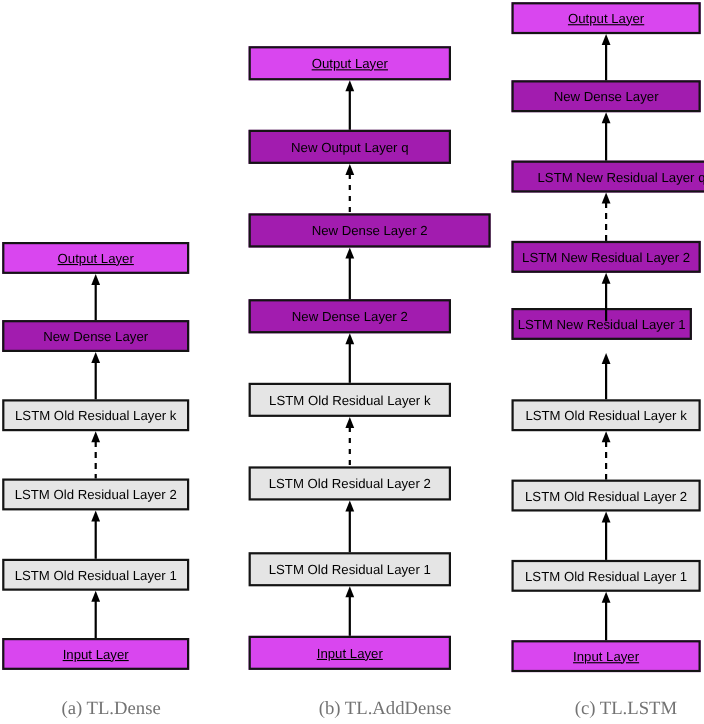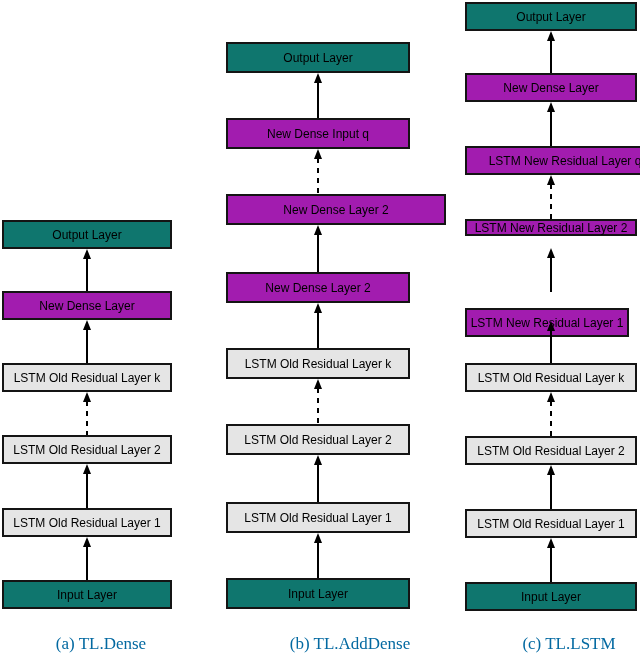--- a/index.html
+++ b/index.html
@@ -11,21 +11,21 @@
     overflow:hidden;
   }
   .box{
     position:absolute;
     box-sizing:border-box;
     border:2px solid #141414;
     display:flex;align-items:center;justify-content:center;
     font-size:12px;color:#000;
     white-space:nowrap;
   }
-  .pink{background:#0f766e;}
+  .pink{background:#d946ef;text-decoration:underline;}
   .green{background:#a21caf;}
   .blue{background:#e5e5e5;}
   .arrow{position:absolute;width:8px;}
   .arrow .head{
     position:absolute;top:0;left:0;
     width:0;height:0;
     border-left:4px solid transparent;
     border-right:4px solid transparent;
     border-bottom:10px solid #000;
   }
@@ -34,21 +34,21 @@
   }
   .arrow .shaft.solid{left:3.25px;width:1.5px;background:#000;}
   .arrow .shaft.dashed{
     left:3px;width:2px;
     background:repeating-linear-gradient(to bottom,#000 0 5px,transparent 5px 10px);
   }
   .caption{
     position:absolute;
     transform:translateX(-50%);
     font-family:"Liberation Serif", serif;
-    font-size:17px;color:#0369a1;
+    font-size:17px;color:#737373;
     white-space:nowrap;
   }
 </style>
 </head>
 <body>
 
 <div id="canvas">
 
   <div>
     <div class="box pink" style="left:2px;top:220px;width:170px;height:29px">Output Layer</div>
@@ -77,21 +77,21 @@
     <div class="arrow" style="left:83px;top:537px;height:43px">
         <div class="head"></div>
         <div class="shaft solid"></div>
       </div>
 
     <div class="caption" style="left:101px;top:634px">(a) TL.Dense</div>
   </div>
 
   <div>
     <div class="box pink" style="left:226px;top:42px;width:184px;height:31px">Output Layer</div>
-    <div class="box green" style="left:226px;top:118px;width:184px;height:31px">New Dense Input q</div>
+    <div class="box green" style="left:226px;top:118px;width:184px;height:31px">New Output Layer q</div>
     <div class="box green" style="left:226px;top:194px;width:220px;height:31px">New Dense Layer 2</div>
     <div class="box green" style="left:226px;top:272px;width:184px;height:31px">New Dense Layer 2</div>
     <div class="box blue" style="left:226px;top:348px;width:184px;height:31px">LSTM Old Residual Layer k</div>
     <div class="box blue" style="left:226px;top:424px;width:184px;height:31px">LSTM Old Residual Layer 2</div>
     <div class="box blue" style="left:226px;top:502px;width:184px;height:31px">LSTM Old Residual Layer 1</div>
     <div class="box pink" style="left:226px;top:578px;width:184px;height:31px">Input Layer</div>
 
     <div class="arrow" style="left:314px;top:73px;height:45px">
         <div class="head"></div>
         <div class="shaft solid"></div>
@@ -121,22 +121,22 @@
         <div class="shaft solid"></div>
       </div>
 
     <div class="caption" style="left:350px;top:634px">(b) TL.AddDense</div>
   </div>
 
   <div>
     <div class="box pink" style="left:465px;top:2px;width:172px;height:29px">Output Layer</div>
     <div class="box green" style="left:465px;top:73px;width:172px;height:29px">New Dense Layer</div>
     <div class="box green" style="left:465px;top:146px;width:200px;height:29px">LSTM New Residual Layer q</div>
-    <div class="box green" style="left:465px;top:219px;width:172px;height:17px">LSTM New Residual Layer 2</div>
-    <div class="box green" style="left:465px;top:308px;width:164px;height:29px">LSTM New Residual Layer 1</div>
+    <div class="box green" style="left:465px;top:219px;width:172px;height:29px">LSTM New Residual Layer 2</div>
+    <div class="box green" style="left:465px;top:280px;width:164px;height:29px">LSTM New Residual Layer 1</div>
     <div class="box blue" style="left:465px;top:363px;width:172px;height:29px">LSTM Old Residual Layer k</div>
     <div class="box blue" style="left:465px;top:436px;width:172px;height:29px">LSTM Old Residual Layer 2</div>
     <div class="box blue" style="left:465px;top:509px;width:172px;height:29px">LSTM Old Residual Layer 1</div>
     <div class="box pink" style="left:465px;top:582px;width:172px;height:29px">Input Layer</div>
 
     <div class="arrow" style="left:547px;top:31px;height:42px">
         <div class="head"></div>
         <div class="shaft solid"></div>
       </div>
     <div class="arrow" style="left:547px;top:102px;height:44px">

